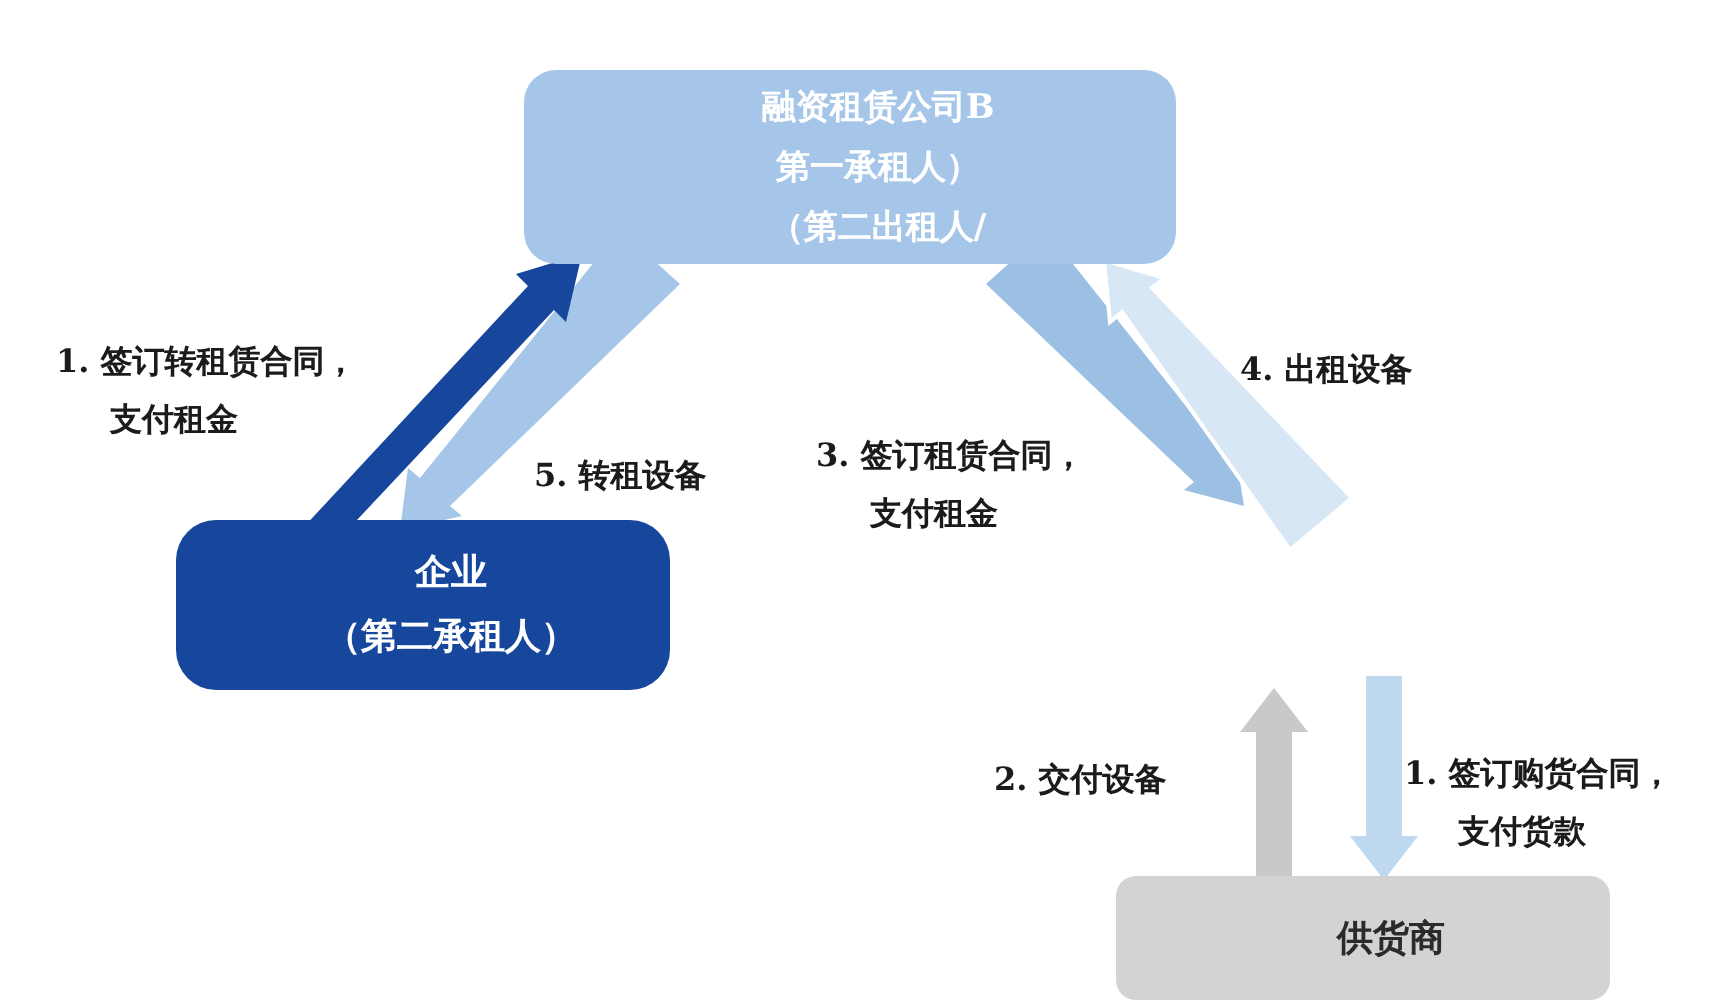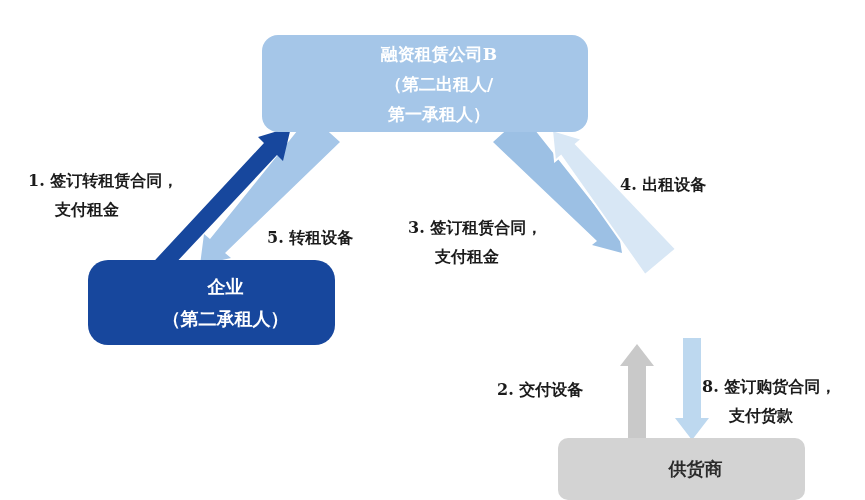--- a/index.html
+++ b/index.html
@@ -48,22 +48,22 @@
 
     <polygon stroke="#ffffff" stroke-width="2" points="676,249 576,144 582,139 552,130 555,161 561,156 645,275" fill="#d8e7f5"></polygon>
 
     <polygon points="628,442 628,366 620,366 637,344 654,366 646,366 646,442" fill="#c9c9c9"></polygon>
 
     <polygon points="683,338 683,418 675,418 692,440 709,418 701,418 701,338" fill="#bdd8ef"></polygon>
   </svg>
 
   <div class="node" id="box-b">
     <div class="node-line">融资租赁公司B</div>
+    <div class="node-line">第一承租人）</div>
     <div class="node-line">（第二出租人/</div>
-    <div class="node-line">第一承租人）</div>
   </div>
 
   <div class="node" id="box-ent">
     <div class="node-line">企业</div>
     <div class="node-line">（第二承租人）</div>
   </div>
 
 
   <div class="node" id="box-sup">
     <div class="node-line">供货商</div>
@@ -85,17 +85,17 @@
 
   <div class="edge-label" id="lbl-4">
     <div>4. 出租设备</div>
   </div>
 
   <div class="edge-label" id="lbl-2">
     <div>2. 交付设备</div>
   </div>
 
   <div class="edge-label" id="lbl-1b">
-    <div>8. 签订购货合同，</div>
+    <div>1. 签订购货合同，</div>
     <div class="indent">支付货款</div>
   </div>
 
 </div>
 
 </body></html>

